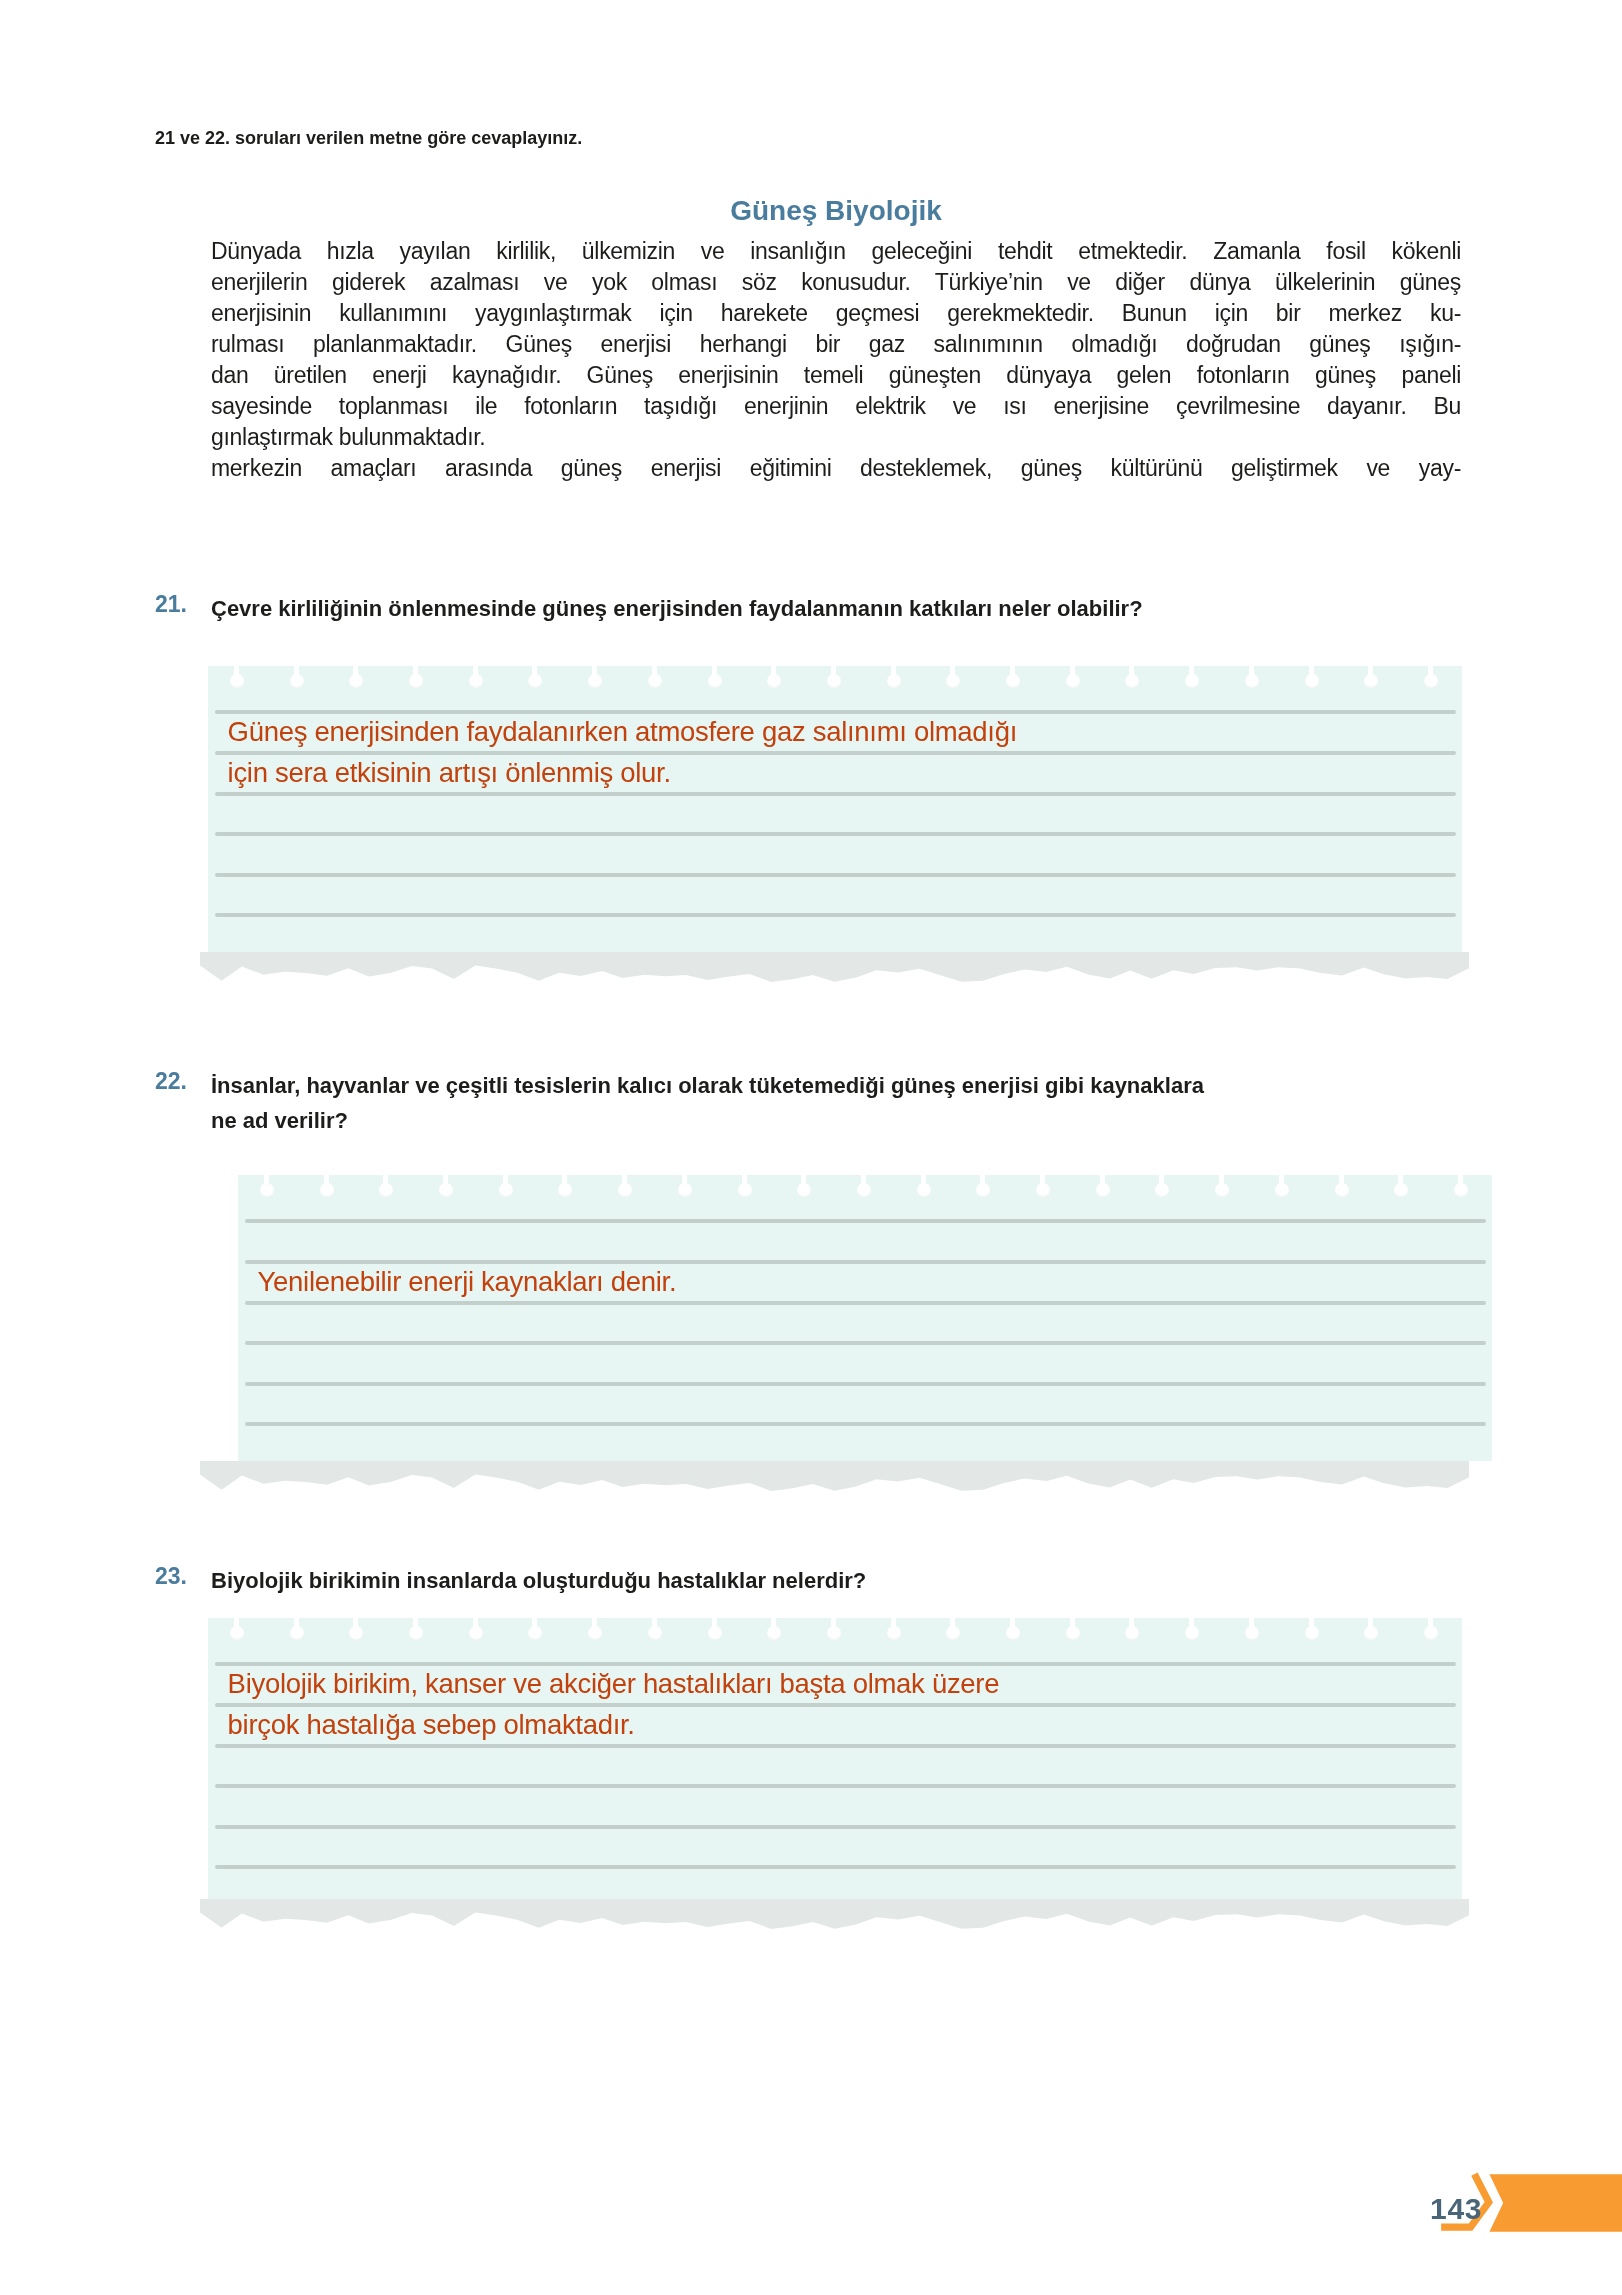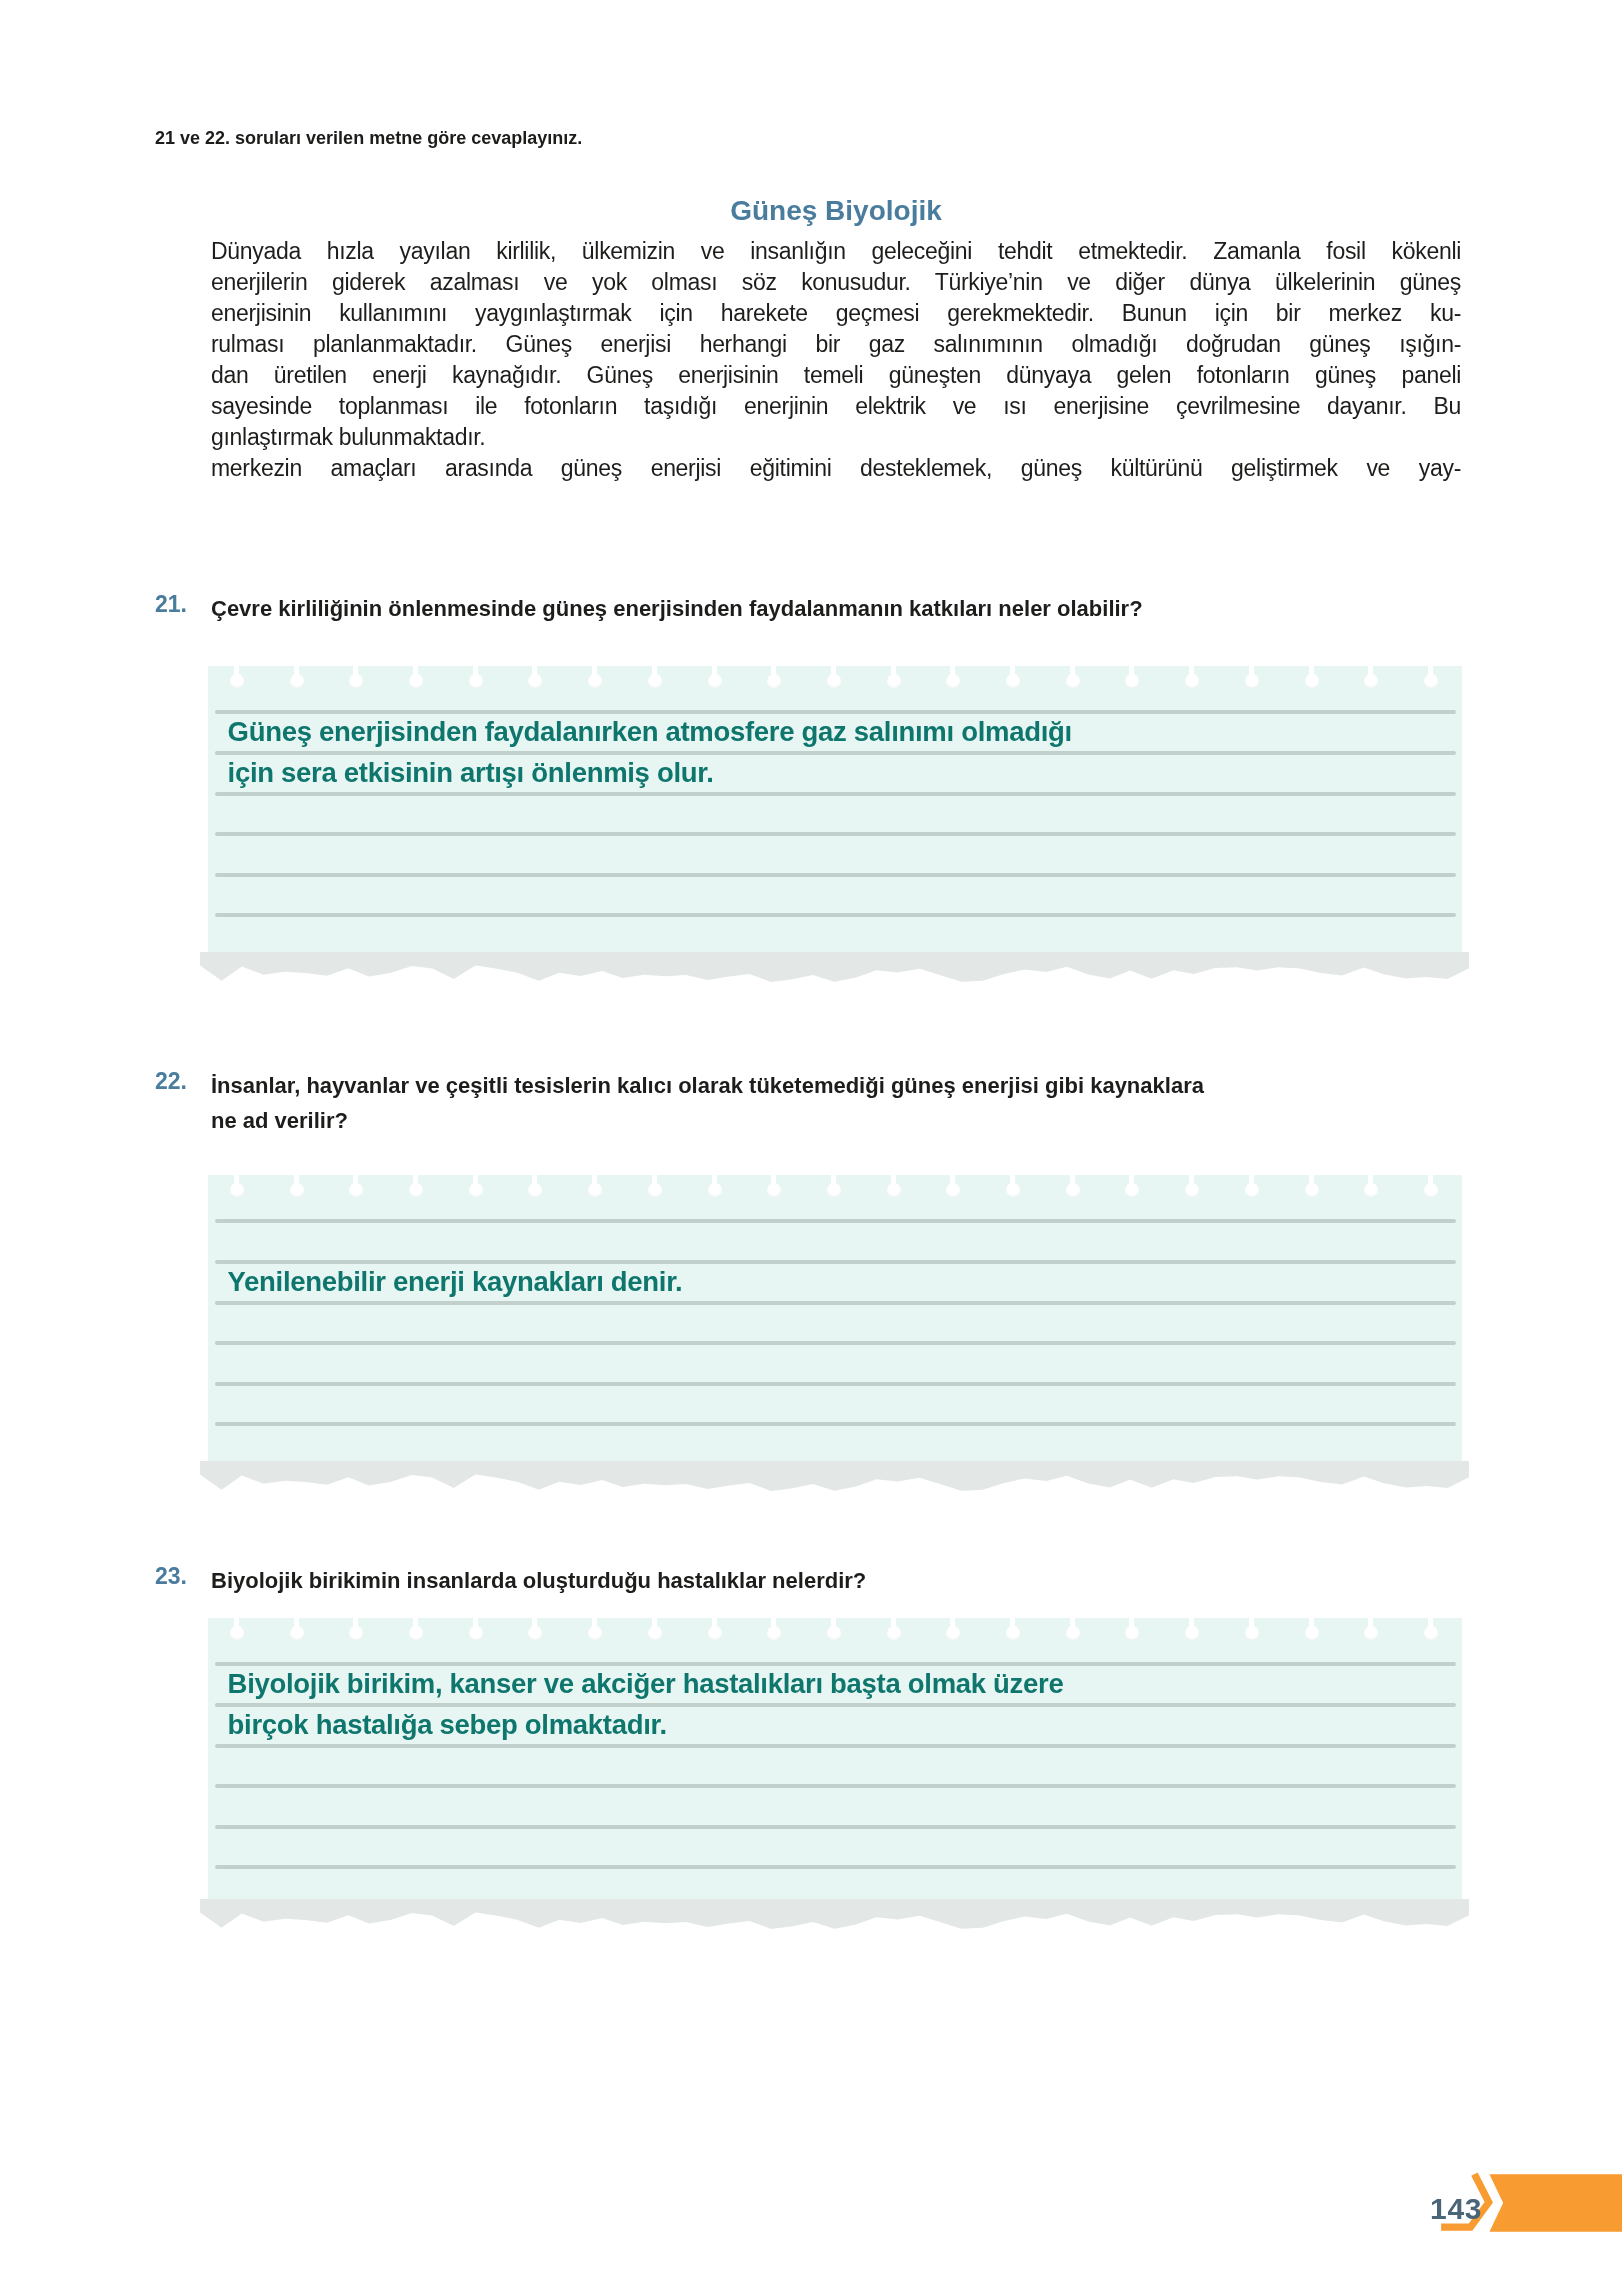--- a/index.html
+++ b/index.html
@@ -57,21 +57,21 @@
     content:"";position:absolute;left:5.2px;top:0;width:5.2px;height:22px;
     background:#ffffff;border-radius:2.6px;
   }
   .pin::after{ 
     content:"";position:absolute;left:0.7px;top:18.3px;width:14.4px;height:14.4px;
     border-radius:50%;
     background:radial-gradient(circle at 50% 38%, #ffffff 55%, #ebecec 100%);
   }
   .answer{
     position:absolute;left:19.6px;right:10.5px;
-    font-size:27.5px;font-weight:bold;color:#0f766e;letter-spacing:-0.3px;
+    font-size:27.5px;font-weight:normal;color:#c2410c;letter-spacing:-0.3px;
   }
   .answer .ans-line{height:41px;line-height:37px;white-space:nowrap;overflow:hidden;}
   .answer.row0{top:47px;}
   .answer.row1{top:88px;}
 
   
   .torn{
     left:200px;width:1269px;height:30px;background:#E3E7E5;
   }
 
@@ -136,21 +136,21 @@
   </div>
 <div class="abs torn" style="top: 952px; clip-path: polygon(0% 0%, 100% 0%, 100% 54%, 98.3% 90%, 96.7% 83%, 95% 88%, 93.3% 74%, 91.7% 52%, 90% 78%, 88.3% 70%, 86.7% 55%, 85% 51%, 83.3% 62%, 81.7% 51%, 80% 53%, 78.3% 73%, 76.7% 61%, 75% 89%, 73.3% 62%, 71.7% 88%, 70% 75%, 68.3% 49%, 66.7% 67%, 65% 58%, 63.3% 74%, 61.7% 96%, 60% 99%, 58.3% 77%, 56.7% 56%, 55% 68%, 53.3% 61%, 51.7% 85%, 50% 99%, 48.3% 77%, 46.7% 91%, 45% 100%, 43.3% 73%, 41.7% 82%, 40% 93%, 38.3% 77%, 36.7% 81%, 35% 76%, 33.3% 87%, 31.7% 63%, 30% 80%, 28.3% 69%, 26.7% 96%, 25% 69%, 23.3% 55%, 21.7% 45%, 20% 90%, 18.3% 55%, 16.7% 47%, 15% 70%, 13.3% 82%, 11.7% 54%, 10% 79%, 8.3% 70%, 6.7% 66%, 5% 76%, 3.3% 48%, 1.7% 96%, 0% 45%);"></div>
 
 <div class="abs qa" style="top:1068px;">
   <div class="qnum">22.</div>
   <div class="qtext">
     <div class="qline">İnsanlar, hayvanlar ve çeşitli tesislerin kalıcı olarak tüketemediği güneş enerjisi gibi kaynaklara</div>
     <div class="qline">ne ad verilir?</div>
   </div>
 </div>
-<div class="abs paper" style="top:1175px;">
+<div class="abs paper" style="top:1175px;margin-left:30px;">
   <div class="answer row1">
     <div class="ans-line">Yenilenebilir enerji kaynakları denir.</div>
   </div>
 <div class="pin" style="left: 21px;"></div>
     <div class="pin" style="left: 81px;"></div>
     <div class="pin" style="left: 140px;"></div>
     <div class="pin" style="left: 200px;"></div>
     <div class="pin" style="left: 260px;"></div>
     <div class="pin" style="left: 319px;"></div>
     <div class="pin" style="left: 379px;"></div>

